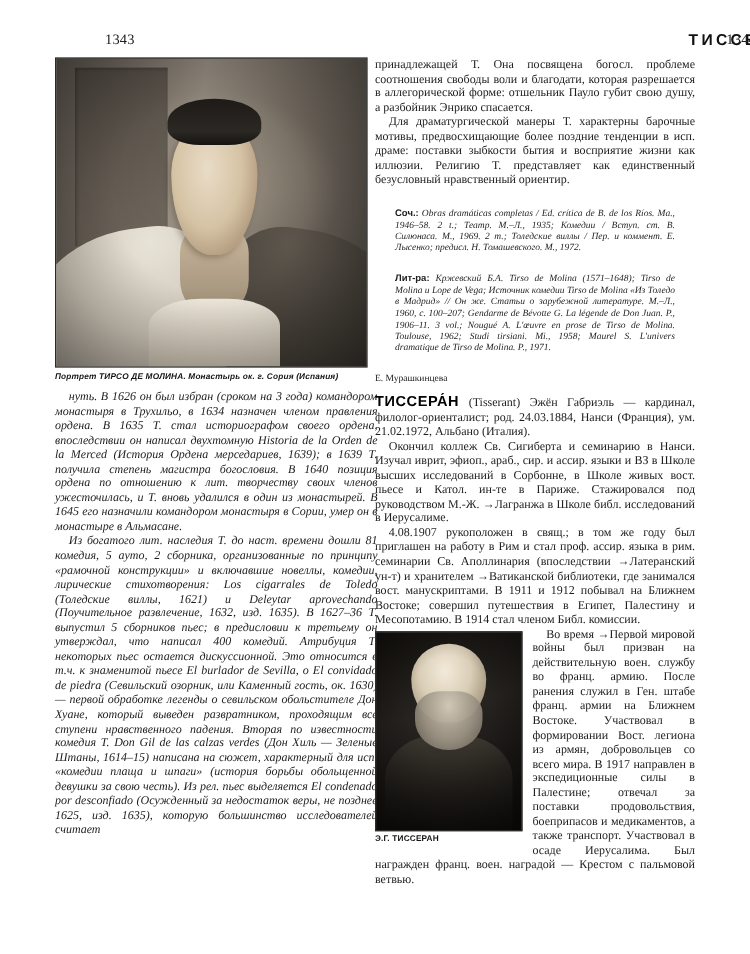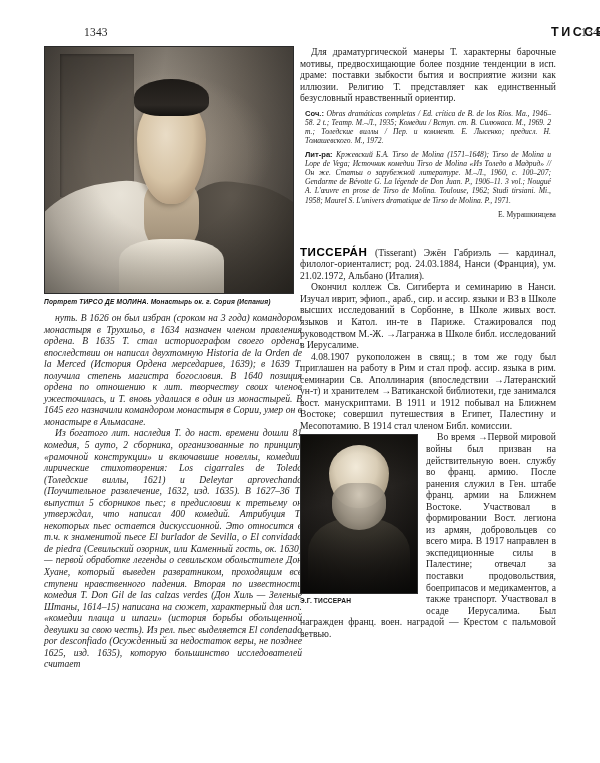--- a/index.html
+++ b/index.html
@@ -70,45 +70,44 @@
     line-height: 11.55px;
     text-align: justify;
     text-indent: 11px;
     hyphens: auto;
     color: #1d1d1d;
   }
   p.body.cont { text-indent: 0; }
 
   
   p.bib {
-    margin: 5px;
+    margin: 16px;
     font-size: 7.6px;
     line-height: 9.1px;
     text-align: justify;
     text-indent: 0;
     color: #1d1d1d;
   }
   p.bib .lbl {
     font-family: "Liberation Sans", "DejaVu Sans", sans-serif;
     font-weight: bold;
     font-size: 7.6px;
   }
   p.bib i { font-style: italic; }
 
   .signature {
     margin: 1px 0 0 0;
     font-size: 7.6px;
-    text-align: right;
     font-style: normal;
     color: #1d1d1d;
   }
 
   
   .entry-head {
-    margin: 27px 0 0 0;
+    margin: 9px 0 0 0;
     font-size: 9.6px;
     line-height: 11.55px;
     text-align: justify;
     text-indent: 0;
     color: #1d1d1d;
   }
   .headword {
     font-family: "Liberation Sans", "DejaVu Sans", sans-serif;
     font-weight: bold;
     font-size: 11.6px;
@@ -286,39 +285,40 @@
       <figcaption class="fig-cap">Портрет ТИРСО ДЕ МОЛИНА. Монастырь ок. г. Сория (Испания)</figcaption>
     </figure>
 
     <p class="body">нуть. В 1626 он был избран (сроком на 3 года) командором монастыря в Трухильо, в 1634 назначен членом правления ордена. В 1635 Т. стал историографом своего ордена, впоследствии он написал двухтомную Historia de la Orden de la Merced (История Ордена мерседариев, 1639); в 1639 Т. получила степень магистра богословия. В 1640 позиция ордена по отношению к лит. творчеству своих членов ужесточилась, и Т. вновь удалился в один из монастырей. В 1645 его назначили командором монастыря в Сории, умер он в монастыре в Альмасане.</p>
     <p class="body">Из богатого лит. наследия Т. до наст. времени дошли 81 комедия, 5 ауто, 2 сборника, организованные по принципу «рамочной конструкции» и включавшие новеллы, комедии, лирические стихотворения: Los cigarrales de Toledo (Толедские виллы, 1621) и Deleytar aprovechando (Поучительное развлечение, 1632, изд. 1635). В 1627–36 Т. выпустил 5 сборников пьес; в предисловии к третьему он утверждал, что написал 400 комедий. Атрибуция Т. некоторых пьес остается дискуссионной. Это относится в т.ч. к знаменитой пьесе El burlador de Sevilla, o El convidado de piedra (Севильский озорник, или Каменный гость, ок. 1630) — первой обработке легенды о севильском обольстителе Дон Хуане, который выведен развратником, проходящим все ступени нравственного падения. Вторая по известности комедия Т. Don Gil de las calzas verdes (Дон Хиль — Зеленые Штаны, 1614–15) написана на сюжет, характерный для исп. «комедии плаща и шпаги» (история борьбы обольщенной девушки за свою честь). Из рел. пьес выделяется El condenado por desconfiado (Осужденный за недостаток веры, не позднее 1625, изд. 1635), которую большинство исследователей считает</p>
 
   </div>
 
   <div class="col col-right">
 
+    <p class="body cont">принадлежащей Т. Она посвящена богосл. проблеме соотношения свободы воли и благодати, которая разрешается в аллегорической форме: отшельник Пауло губит свою душу, а разбойник Энрико спасается.</p>
     <p class="body">Для драматургической манеры Т. характерны барочные мотивы, предвосхищающие более поздние тенденции в исп. драме: поставки зыбкости бытия и восприятие жизни как иллюзии. Религию Т. представляет как единственный безусловный нравственный ориентир.</p>
 
     <p class="bib">
       <span class="lbl">Соч.:</span>
       <i>Obras dramáticas completas / Ed. crítica de B. de los Ríos. Ma., 1946–58. 2 t.; Театр. М.–Л., 1935; Комедии / Вступ. ст. В. Силюнаса. М., 1969. 2 т.; Толедские виллы / Пер. и коммент. Е. Лысенко; предисл. Н. Томашевского. М., 1972.</i>
     </p>
 
     <p class="bib">
       <span class="lbl">Лит-ра:</span>
       <i>Кржевский Б.А. Tirso de Molina (1571–1648); Tirso de Molina и Lope de Vega; Источник комедии Tirso de Molina «Из Толедо в Мадрид» // Он же. Статьи о зарубежной литературе. М.–Л., 1960, с. 100–207; Gendarme de Bévotte G. La légende de Don Juan. P., 1906–11. 3 vol.; Nougué A. L'œuvre en prose de Tirso de Molina. Toulouse, 1962; Studi tirsiani. Mi., 1958; Maurel S. L'univers dramatique de Tirso de Molina. P., 1971.</i>
     </p>
 
     <p class="signature">Е. Мурашкинцева</p>
 
     <p class="entry-head">
       <span class="headword">ТИССЕРА́Н</span><span> (Tisserant) Эжён Габриэль — кардинал, филолог-ориенталист; род. 24.03.1884, Нанси (Франция), ум. 21.02.1972, Альбано (Италия).</span>
     </p>
 
-    <p class="body">Окончил коллеж Св. Сигиберта и семинарию в Нанси. Изучал иврит, эфиоп., араб., сир. и ассир. языки и ВЗ в Школе высших исследований в Сорбонне, в Школе живых вост. языков и Катол. ин-те в Париже. Стажировался под руководством М.-Ж. →Лагранжа в Школе библ. исследований в Иерусалиме.</p>
+    <p class="body">Окончил коллеж Св. Сигиберта и семинарию в Нанси. Изучал иврит, эфиоп., араб., сир. и ассир. языки и ВЗ в Школе высших исследований в Сорбонне, в Школе живых вост. пьесе и Катол. ин-те в Париже. Стажировался под руководством М.-Ж. →Лагранжа в Школе библ. исследований в Иерусалиме.</p>
     <p class="body">4.08.1907 рукоположен в свящ.; в том же году был приглашен на работу в Рим и стал проф. ассир. языка в рим. семинарии Св. Аполлинария (впоследствии →Латеранский ун-т) и хранителем →Ватиканской библиотеки, где занимался вост. манускриптами. В 1911 и 1912 побывал на Ближнем Востоке; совершил путешествия в Египет, Палестину и Месопотамию. В 1914 стал членом Библ. комиссии.</p>
 
     <div class="clearfix">
       <figure class="fig-right">
         <div class="frame">
           <div class="photo-bg"></div>
           <div class="photo-body"></div>
           <div class="photo-head"></div>
           <div class="photo-beard"></div>
           <div class="photo-vignette"></div>

